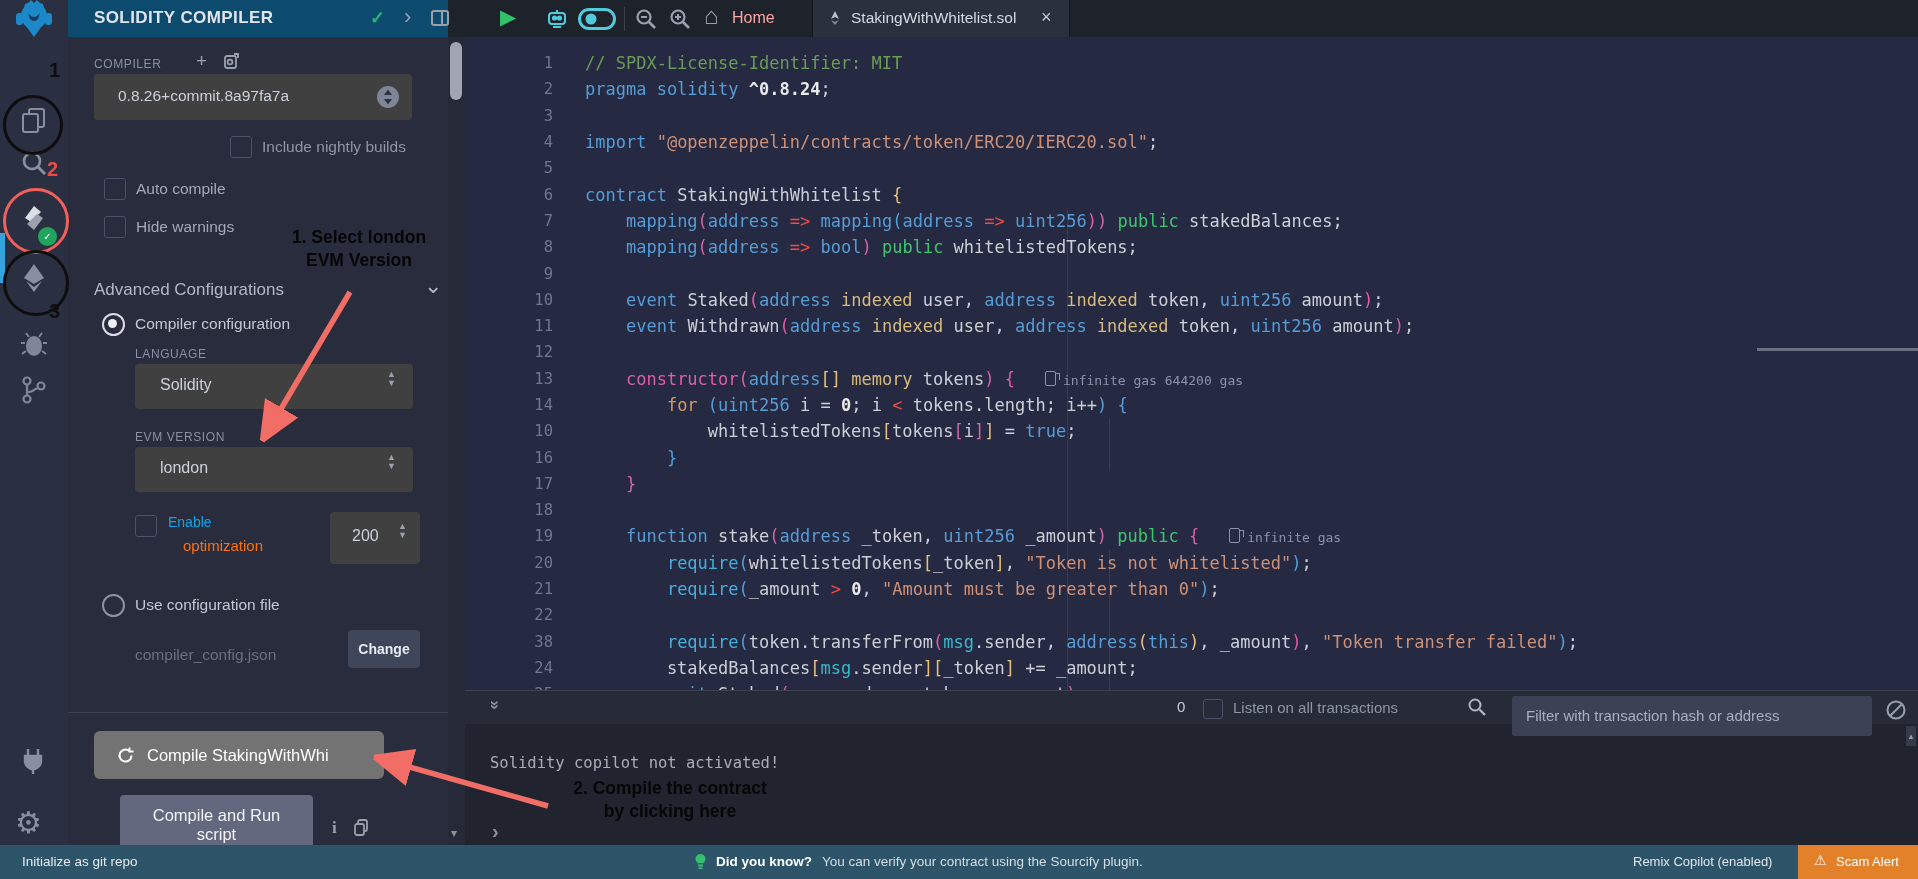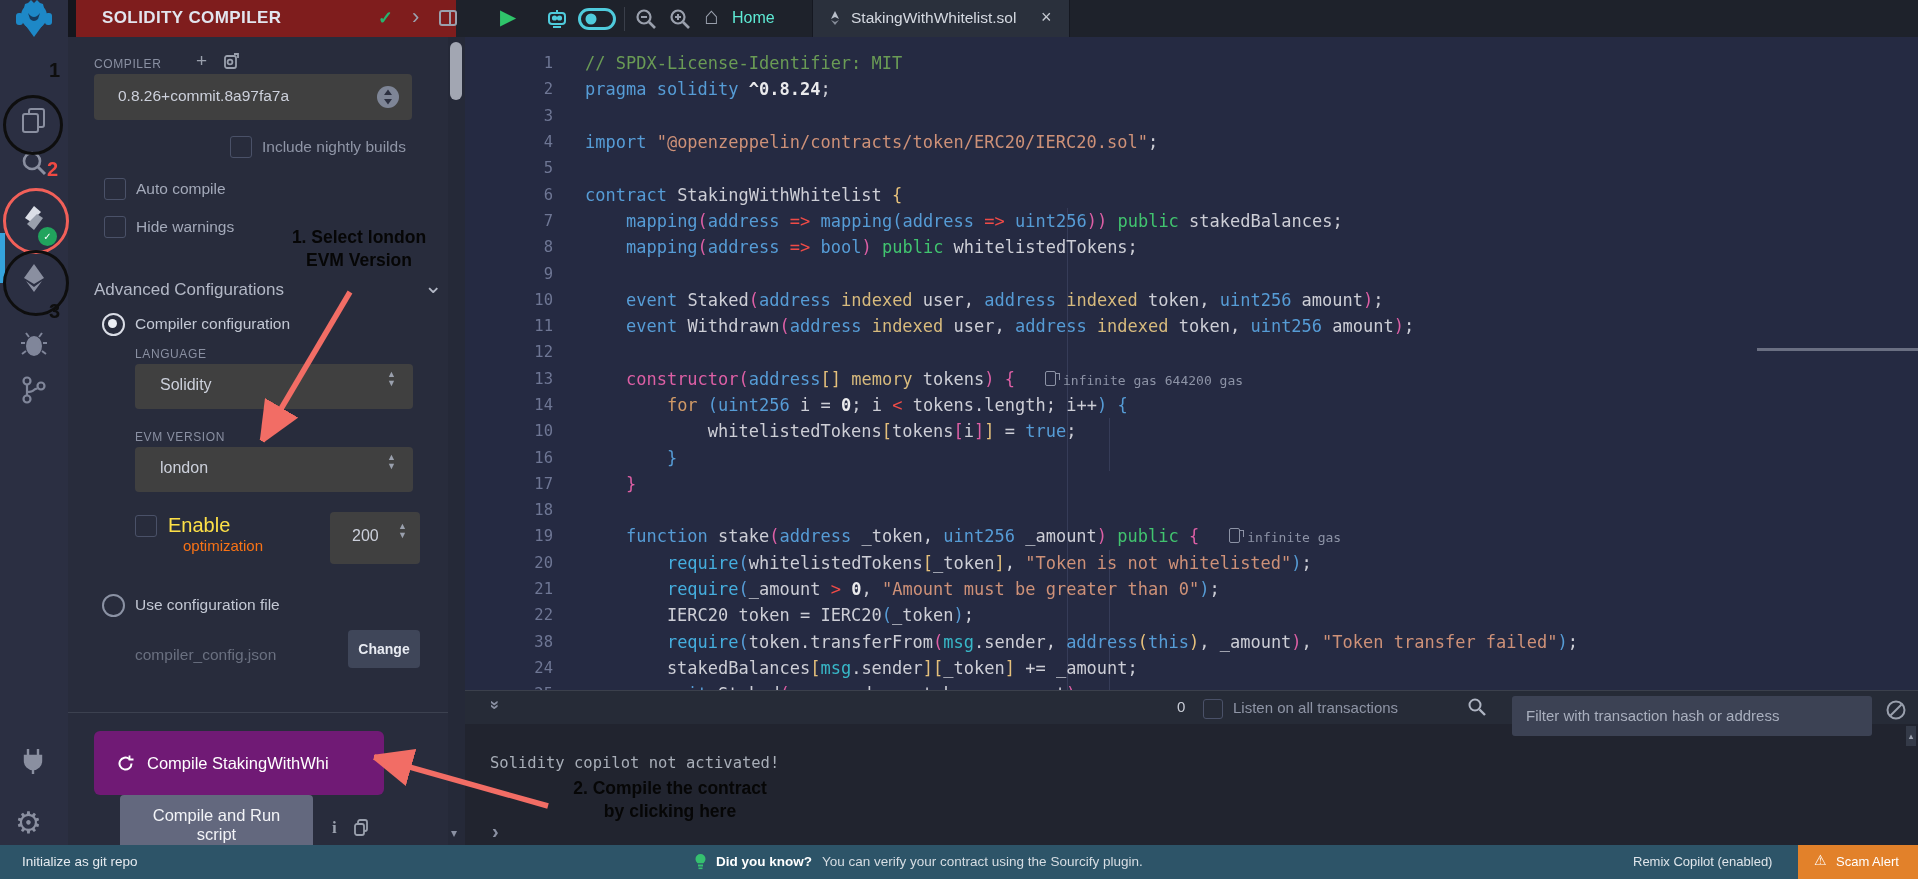--- a/index.html
+++ b/index.html
@@ -2,21 +2,21 @@
 <html><head>
 <meta charset="utf-8">
 <style>
   html,body{margin:0;padding:0;background:#14161d;}
   body{width:1918px;height:879px;position:relative;overflow:hidden;
        font-family:"Liberation Sans",sans-serif;-webkit-font-smoothing:antialiased;}
   .abs{position:absolute;}
   
   #topbar{left:448px;top:0;width:1470px;height:37px;background:#1e222b;}
   #corner{left:0;top:0;width:68px;height:37px;background:#2b2f42;}
-  #panelhead{left:76px;top:0;width:380px;height:37px;background:#7f1d1d;text-decoration:underline;}
+  #panelhead{left:68px;top:0;width:380px;height:37px;background:#0c4a6e;text-decoration:underline;}
   .ttl{color:#e2e5ee;font-size:17px;font-weight:700;letter-spacing:.4px;}
   .hicon{color:#9aa0ad;}
   .vsep{width:1px;height:24px;background:#3a3f4a;top:7px;}
   #tab{left:812px;top:0;width:256px;height:37px;background:#2a303c;
        border-left:1px solid #151821;border-right:1px solid #151821;}
   #tab .lbl{color:#d5d9e1;font-size:15.5px;}
   
   #strip{left:0;top:37px;width:68px;height:808px;background:#2b2f42;}
   .ring{border-radius:50%;pointer-events:none;z-index:30;}
   .num1{font-weight:700;font-size:20px;z-index:31;}
@@ -49,21 +49,21 @@
   
   #termhead{left:465px;top:690px;width:1453px;height:34px;background:#262b37;border-top:1px solid #3b404c;box-sizing:border-box;}
   #terminal{left:465px;top:724px;width:1453px;height:121px;background:#21242f;}
   .tline{font-family:"DejaVu Sans Mono",monospace;font-size:15.5px;color:#9298a8;}
   #filter{left:1512px;top:696px;width:360px;height:40px;background:#3c4254;border-radius:3px;z-index:5;
           color:#a9afbe;font-size:15px;line-height:40px;padding-left:14px;box-sizing:border-box;}
   
   #statusbar{left:0;top:845px;width:1918px;height:34px;background:#2d5468;z-index:40;}
   #scam{left:1798px;top:0;width:120px;height:34px;background:#e2812a;color:#fff;}
   
-  #compilebtn{left:94px;top:731px;width:290px;height:64px;background:#701a75;border-radius:6px;
+  #compilebtn{left:94px;top:731px;width:290px;height:48px;background:#737373;border-radius:6px;
       color:#fff;font-size:16.5px;display:flex;align-items:center;z-index:10;overflow:hidden;}
   #comprun{left:120px;top:795px;width:193px;height:62px;background:#63687e;border-radius:4px;
       color:#f2f3f7;font-size:16.5px;text-align:center;z-index:9;}
   #changebtn{left:348px;top:630px;width:72px;height:38px;background:#3f4659;border-radius:4px;
       color:#e8ebf2;font-size:14px;font-weight:700;line-height:38px;text-align:center;}
   
   .note{color:#060606;font-weight:700;font-size:17.5px;z-index:45;text-align:center;line-height:23px;}
   #overlay{left:0;top:0;z-index:44;pointer-events:none;}
 </style>
 </head>
@@ -153,21 +153,20 @@
       <div class="crow">
         <span class="lnum">20</span>
         <span class="ltxt"><span class="tk-d">        </span><span class="tk-t">require</span><span class="tk-b">(</span><span class="tk-d">whitelistedTokens</span><span class="tk-y">[</span><span class="tk-d">_token</span><span class="tk-y">]</span><span class="tk-d">, </span><span class="tk-s">"Token is not whitelisted"</span><span class="tk-b">)</span><span class="tk-d">;</span></span>
       </div>
       <div class="crow">
         <span class="lnum">21</span>
         <span class="ltxt"><span class="tk-d">        </span><span class="tk-t">require</span><span class="tk-b">(</span><span class="tk-d">_amount </span><span class="tk-r">&gt;</span><span class="tk-d"> </span><span class="tk-n">0</span><span class="tk-d">, </span><span class="tk-s">"Amount must be greater than 0"</span><span class="tk-b">)</span><span class="tk-d">;</span></span>
       </div>
       <div class="crow">
         <span class="lnum">22</span>
-        <span class="ltxt"><span class="tk-d">        IERC20 token = IERC20</span><span class="tk-b">(</span><span class="tk-d">_token</span><span class="tk-b">)</span><span class="tk-d">;</span></span>
       </div>
       <div class="crow">
         <span class="lnum">38</span>
         <span class="ltxt"><span class="tk-d">        </span><span class="tk-t">require</span><span class="tk-b">(</span><span class="tk-d">token.transferFrom</span><span class="tk-m">(</span><span class="tk-ms">msg</span><span class="tk-d">.sender, </span><span class="tk-k">address</span><span class="tk-y">(</span><span class="tk-k">this</span><span class="tk-y">)</span><span class="tk-d">, _amount</span><span class="tk-m">)</span><span class="tk-d">, </span><span class="tk-s">"Token transfer failed"</span><span class="tk-b">)</span><span class="tk-d">;</span></span>
       </div>
       <div class="crow">
         <span class="lnum">24</span>
         <span class="ltxt"><span class="tk-d">        stakedBalances</span><span class="tk-y">[</span><span class="tk-ms">msg</span><span class="tk-d">.sender</span><span class="tk-y">]</span><span class="tk-y">[</span><span class="tk-d">_token</span><span class="tk-y">]</span><span class="tk-d"> += _amount;</span></span>
       </div>
       <div class="crow">
@@ -230,21 +229,21 @@
   </span>
   <span class="abs" style="left:220px;top:7px">
     <svg width="24" height="24" viewBox="0 0 24 24">
         <circle cx="10" cy="10" r="6.5" fill="none" stroke="#9aa0ad" stroke-width="2.2"></circle>
         <line x1="15" y1="15" x2="21" y2="21" stroke="#9aa0ad" stroke-width="2.6"></line>
         <line x1="7" y1="10" x2="13" y2="10" stroke="#9aa0ad" stroke-width="2"></line>
         <line x1="10" y1="7" x2="10" y2="13" stroke="#9aa0ad" stroke-width="2"></line>
       </svg>
   </span>
   <span class="abs" style="left:256px;top:2px;color:#9aa0ad;font-size:24px">⌂</span>
-  <span class="abs" style="left:284px;top:9px;color:#5eead4;font-size:16px">Home</span>
+  <span class="abs" style="left:284px;top:9px;color:#fca5a5;font-size:16px">Home</span>
 </div>
 <div class="abs" id="tab">
   <span class="abs" style="left:12px;top:8px">
     <svg width="20" height="20" viewBox="0 0 20 20">
         <path d="M6 11 L10 3 L14 11 L10 9 Z" fill="#b9bfca"></path>
         <path d="M6 12 L10 17 L14 12 L10 14 Z" fill="#868c99"></path>
       </svg>
   </span>
   <span class="abs lbl" style="left:38px;top:9px">StakingWithWhitelist.sol</span>
   <span class="abs" style="left:228px;top:7px;color:#c6cad2;font-size:18px">×</span>
@@ -373,21 +372,21 @@
     <span class="abs" style="left:25px;top:12px;font-size:16px">Solidity</span>
     <span class="abs" style="left:252px;top:6px;color:#9aa0ad;font-size:9px;line-height:9px;text-align:center">▲<br>▼</span>
   </div>
   <span class="abs smalllab" style="left:67px;top:393px">EVM VERSION</span>
   <div class="abs sel" style="left:67px;top:410px;width:278px;height:45px">
     <span class="abs" style="left:25px;top:12px;font-size:16px">london</span>
     <span class="abs" style="left:252px;top:6px;color:#9aa0ad;font-size:9px;line-height:9px;text-align:center">▲<br>▼</span>
   </div>
 
   <span class="abs cb" style="left:67px;top:478px;width:20px;height:20px"></span>
-  <span class="abs" style="left:100px;top:477px;color:#fde047;font-size:20px">Enable</span>
+  <span class="abs" style="left:100px;top:477px;color:#0ea5e9;font-size:14px">Enable</span>
   <span class="abs" style="left:115px;top:500px;color:#f97316;font-size:15px">optimization</span>
   <div class="abs sel" style="left:262px;top:475px;width:90px;height:52px">
     <span class="abs" style="left:22px;top:15px;font-size:16px">200</span>
     <span class="abs" style="left:68px;top:10px;color:#9aa0ad;font-size:9px;line-height:9px;text-align:center">▲<br>▼</span>
   </div>
 
   <span class="abs radio" style="left:34px;top:557px;width:19px;height:19px"></span>
   <span class="abs" style="left:67px;top:559px;color:#c3c8d4;font-size:15.5px">Use configuration file</span>
   <span class="abs" style="left:67px;top:609px;color:#6a7080;font-size:15.5px">compiler_config.json</span>
 </div>

